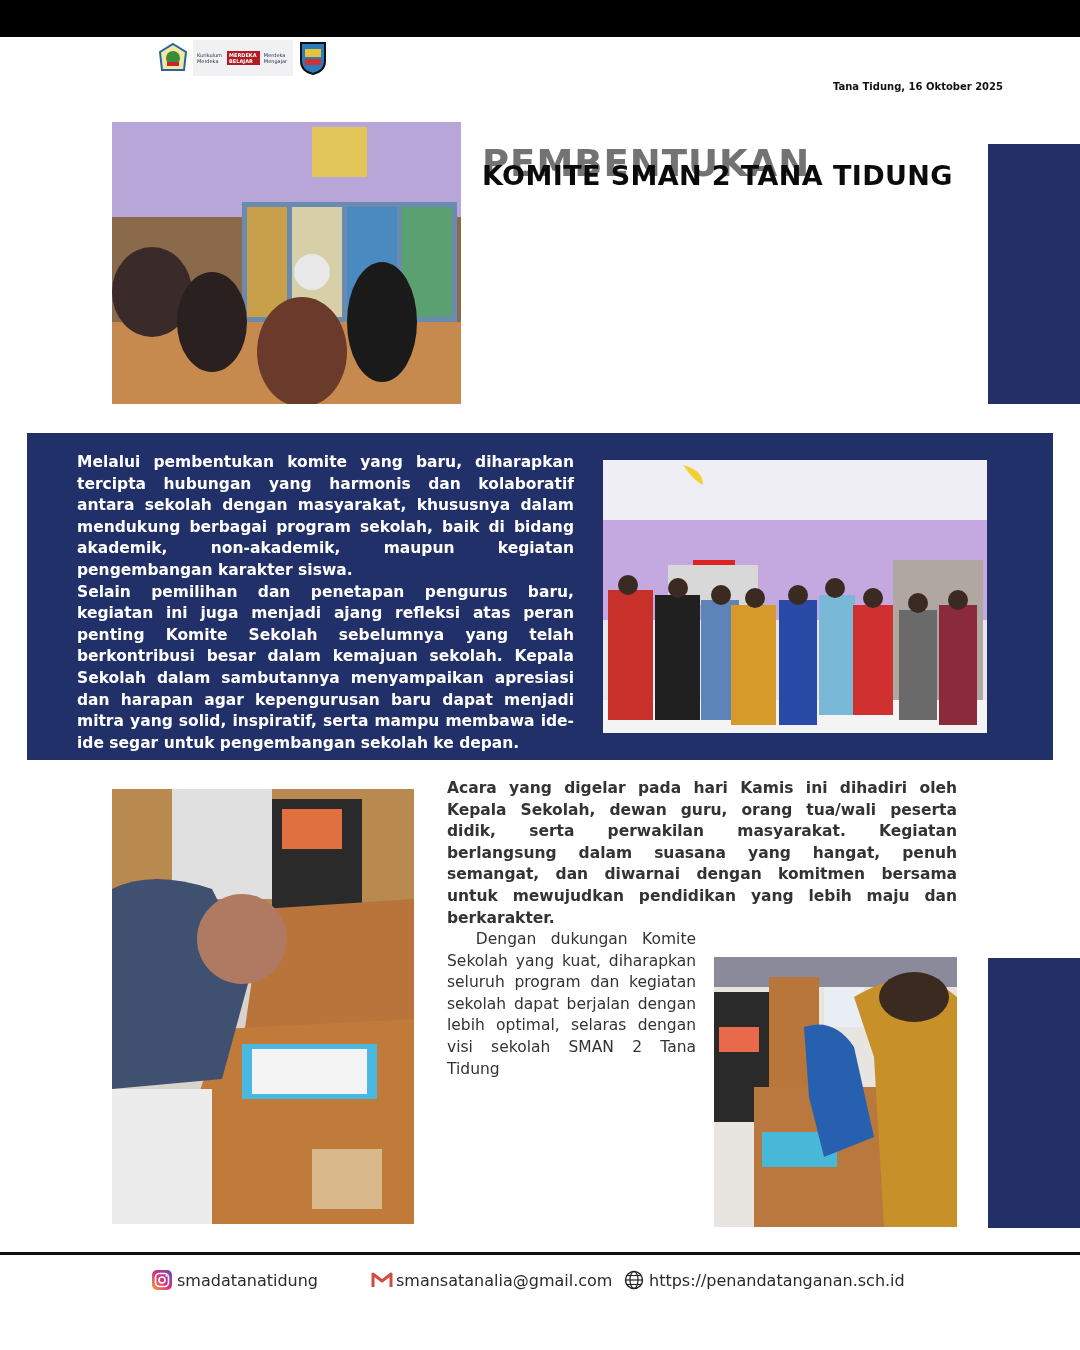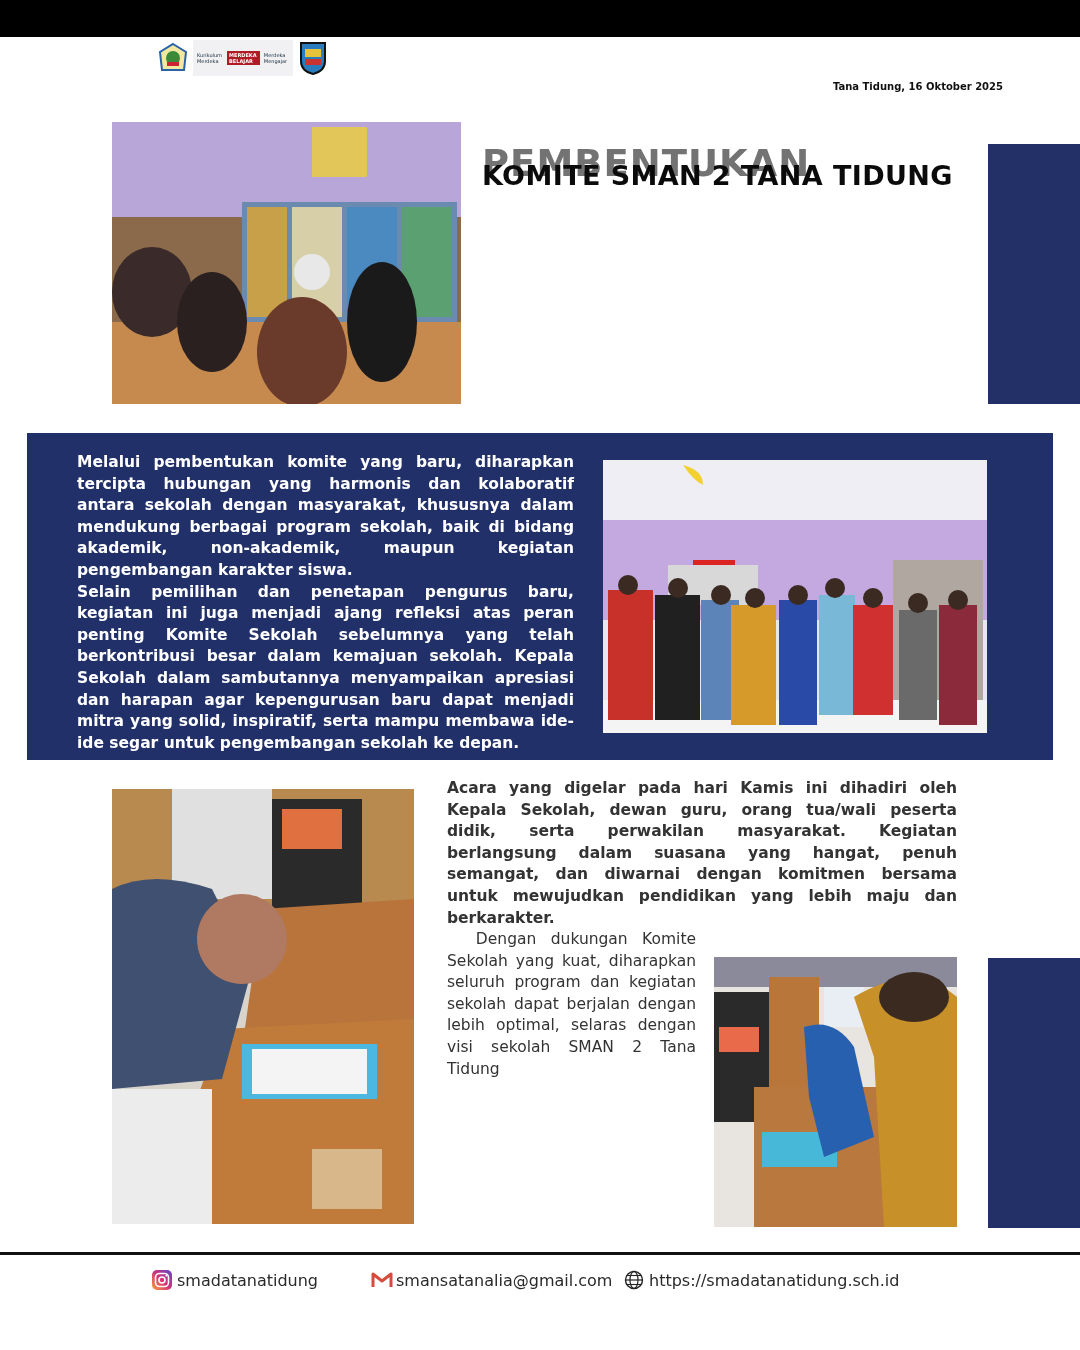--- a/index.html
+++ b/index.html
@@ -222,15 +222,15 @@
   <a class="f-item f-web">
     <span class="ico">
       <svg width="20" height="20" viewBox="0 0 20 20">
         <circle cx="10" cy="10" r="8.5" fill="none" stroke="#222" stroke-width="1.4"></circle>
         <ellipse cx="10" cy="10" rx="4" ry="8.5" fill="none" stroke="#222" stroke-width="1.2"></ellipse>
         <line x1="1.5" y1="10" x2="18.5" y2="10" stroke="#222" stroke-width="1.2"></line>
         <line x1="3" y1="5.5" x2="17" y2="5.5" stroke="#222" stroke-width="1.1"></line>
         <line x1="3" y1="14.5" x2="17" y2="14.5" stroke="#222" stroke-width="1.1"></line>
       </svg>
     </span>
-    <span>https://smadatanatidung.sch.id</span>
+    <span>https://penandatanganan.sch.id</span>
   </a>
 </div>
 
 </body></html>

